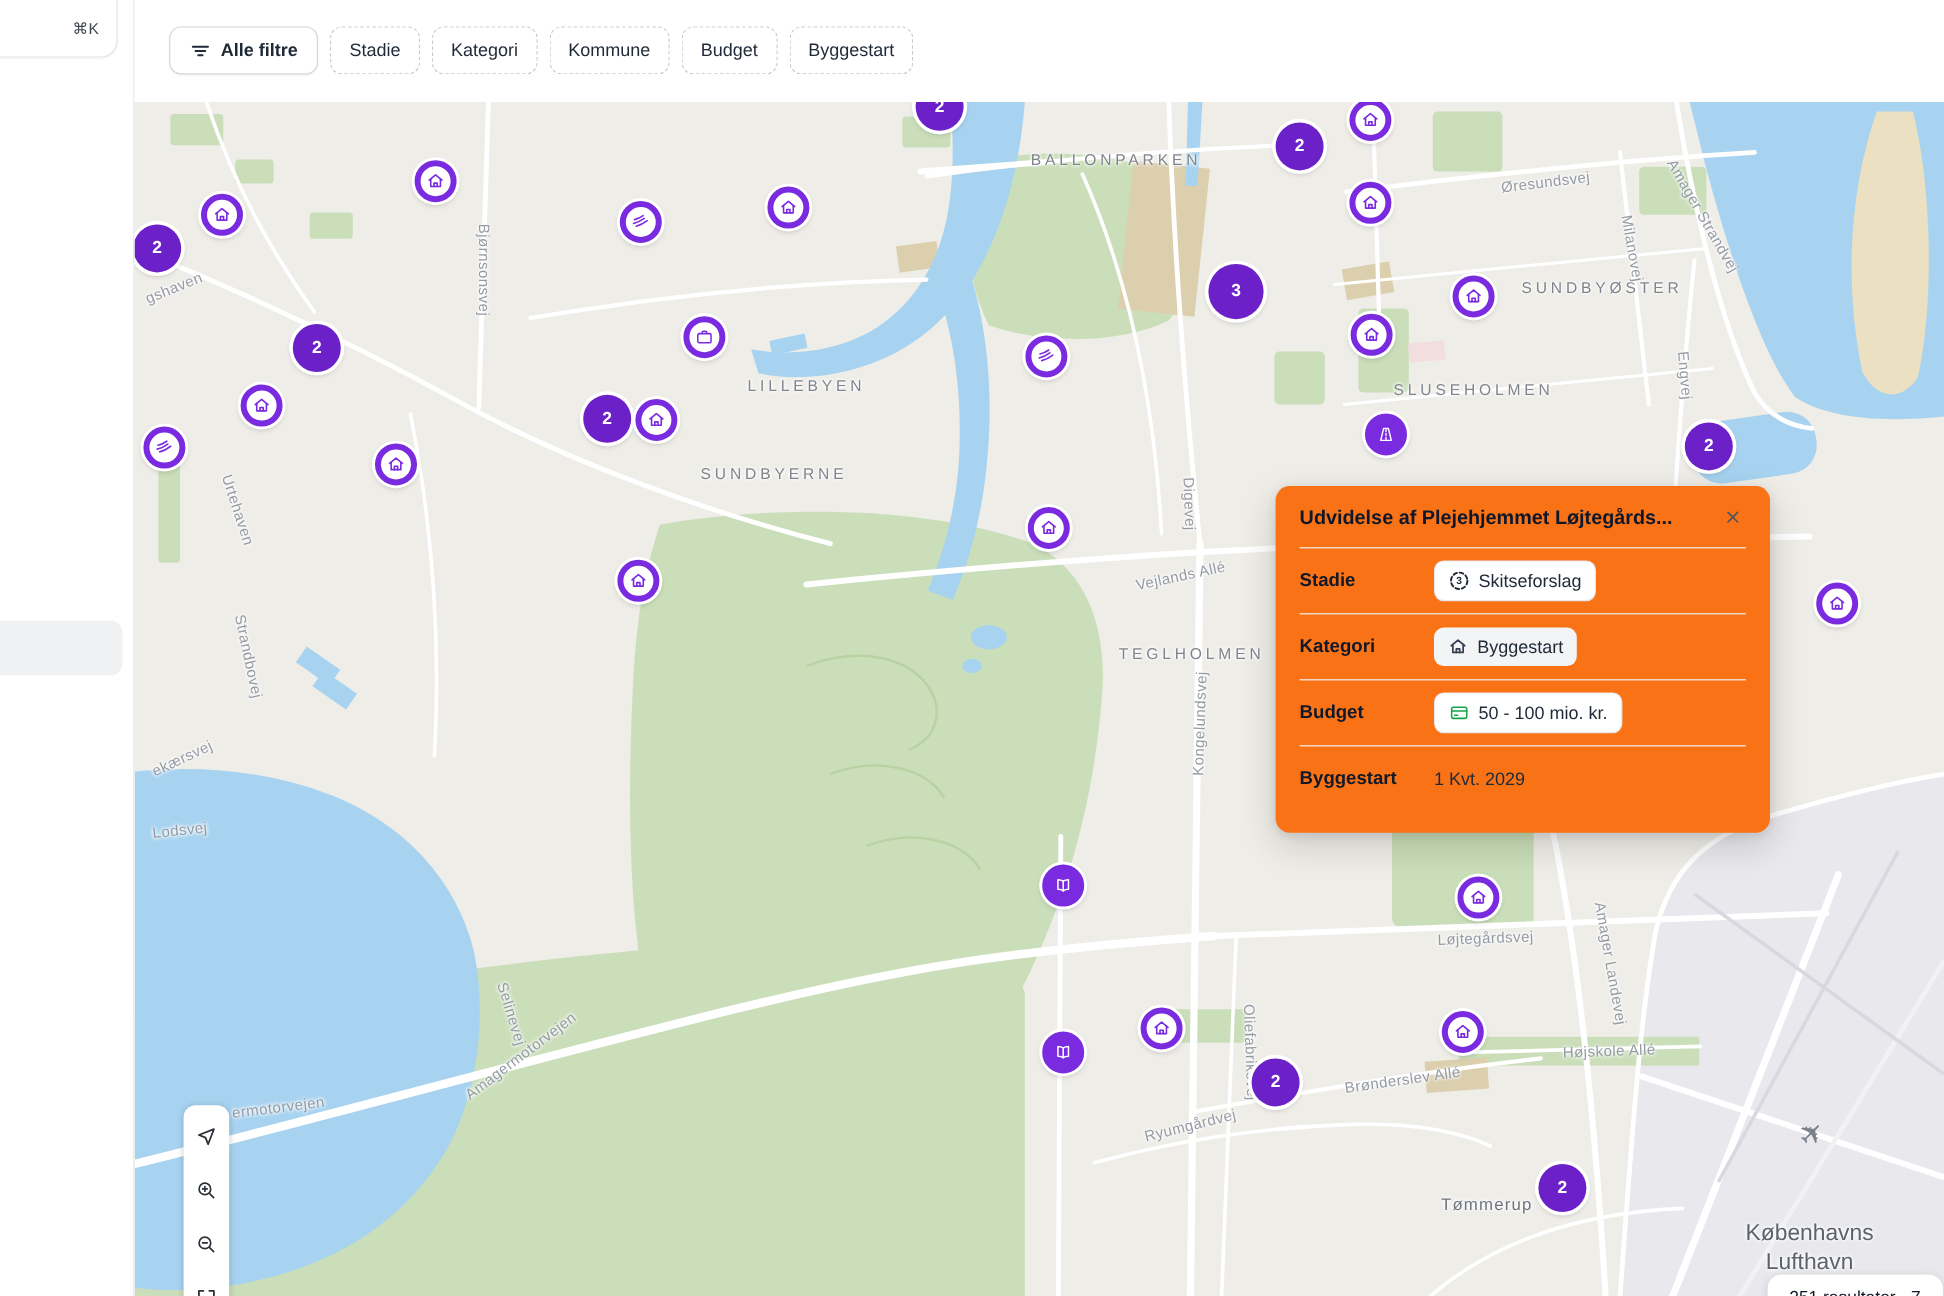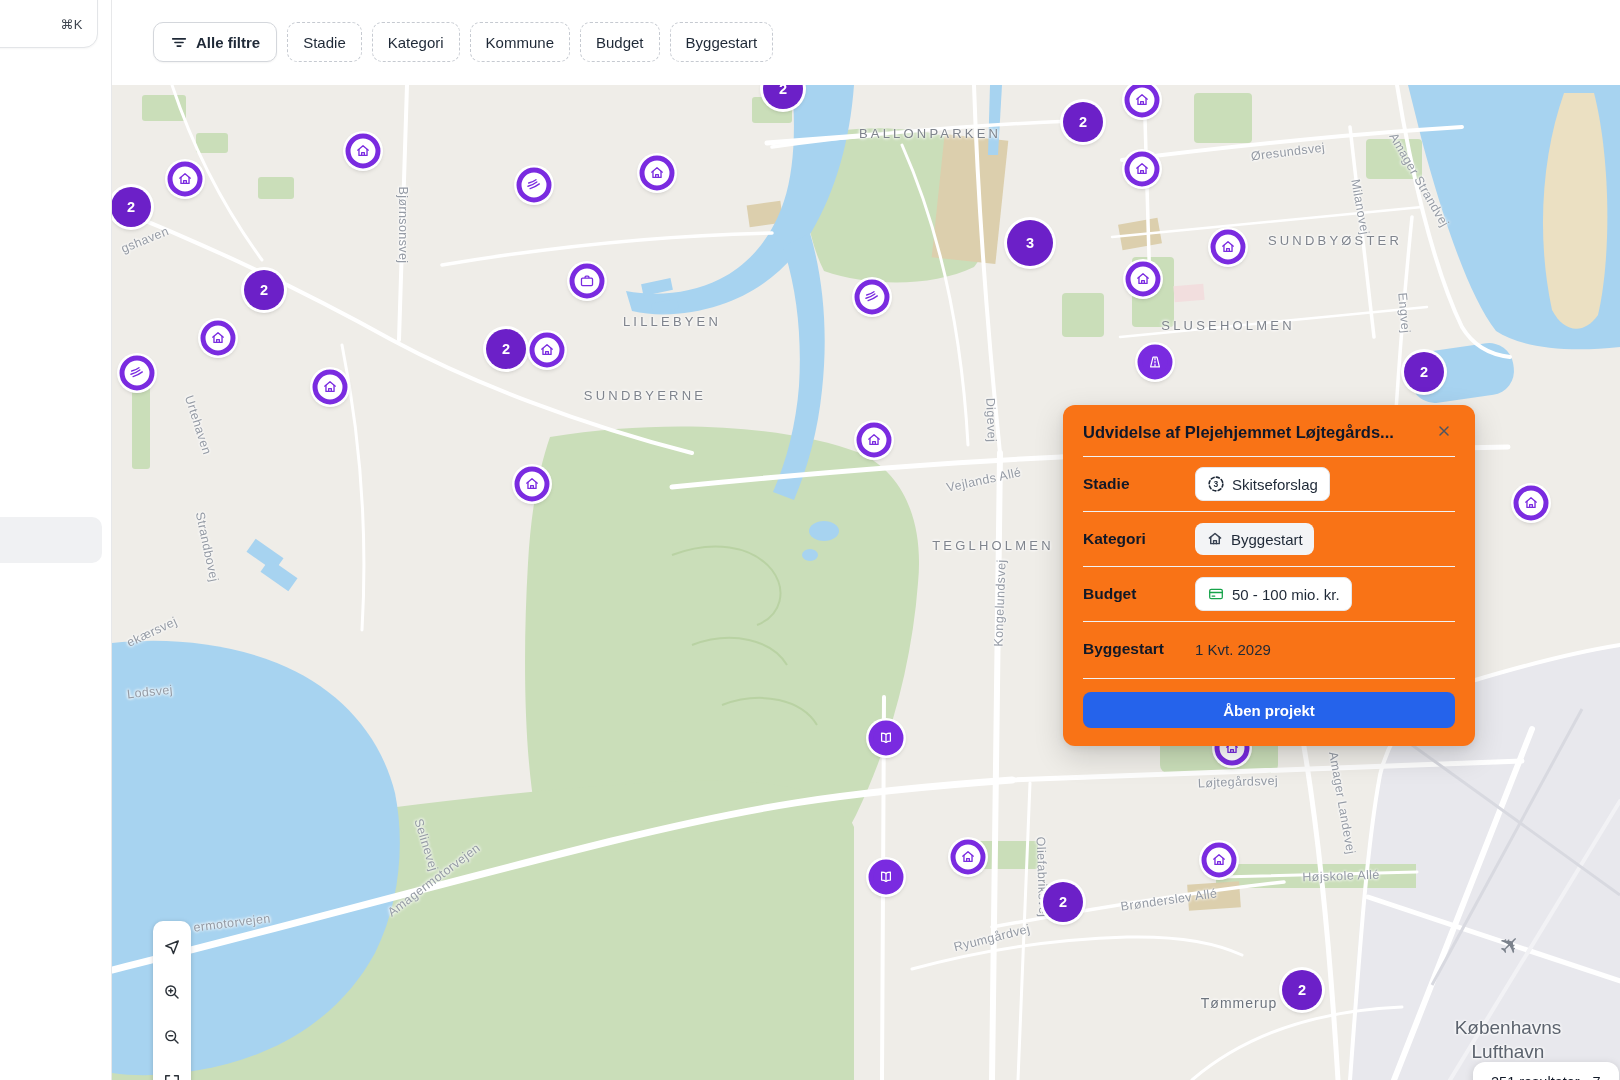--- a/index.html
+++ b/index.html
@@ -5,21 +5,21 @@
   html,body{margin:0;padding:0;background:#fff;font-family:"Liberation Sans","DejaVu Sans",sans-serif;}
   .page{position:relative;width:1620px;height:1080px;overflow:hidden;background:#fff;}
 
   
   .sidebar{position:absolute;left:0;top:0;bottom:0;width:111px;background:#fff;border-right:1px solid #e7e8ea;z-index:20;}
   .search-box{position:absolute;left:-210px;top:-16px;width:306px;height:62px;background:#fff;border:1px solid #e3e5e8;border-radius:14px;box-shadow:0 1px 2px rgba(0,0,0,.04);}
   .kbd{position:absolute;right:14px;top:50%;transform:translateY(calc(-50% + 8px));font-size:13px;color:#3f4650;letter-spacing:.5px;}
   .side-sel{position:absolute;left:-12px;top:517px;width:114px;height:46px;background:#f0f1f3;border-radius:10px;}
 
   
-  .filterbar{position:absolute;left:141px;top:22px;height:42px;display:flex;gap:10px;z-index:30;margin-left:12px;}
+  .filterbar{position:absolute;left:141px;top:22px;height:42px;display:flex;gap:10px;z-index:30;}
   .chip{display:inline-flex;align-items:center;gap:8px;height:40px;padding:0 16px;border-radius:10px;background:#fff;font-size:15px;color:#1f2937;cursor:pointer;font-family:inherit;}
   .chip.solid{border:1px solid #d4d7dc;font-weight:600;box-shadow:0 1px 2px rgba(0,0,0,.05);}
   .chip.dashed{border:1px dashed #c6cad1;font-weight:500;padding:0 15px;}
   .chip svg{width:18px;height:15px;}
 
   
   .map{position:absolute;left:112px;top:85px;right:0;bottom:0;background:#efede8;overflow:hidden;z-index:1;cursor:grab;}
   .map svg.base{position:absolute;left:0;top:0;z-index:1;}
   #labels{position:absolute;inset:0;z-index:2;}
   #markers{position:absolute;inset:0;z-index:3;}
@@ -447,23 +447,20 @@
             <span>50 - 100 mio. kr.</span>
           </span>
         </div>
       </div>
       <div class="prow last">
         <div class="plabel">Byggestart</div>
         <div class="pval">
             <span>1 Kvt. 2029</span>
           </div>
       </div>
-      <div class="popup-footer">
-        <button class="open-btn">Åben projekt</button>
-      </div>
     </div>
   </div>
 
   <div class="filterbar">
     <button class="chip solid">
       <svg viewBox="0 0 20 16" fill="none" stroke="#1f2937" stroke-width="1.8" stroke-linecap="round">
           <path d="M3 4h14M5.5 8h9M8 12h4"></path>
         </svg>
       <span>Alle filtre</span>
     </button>

